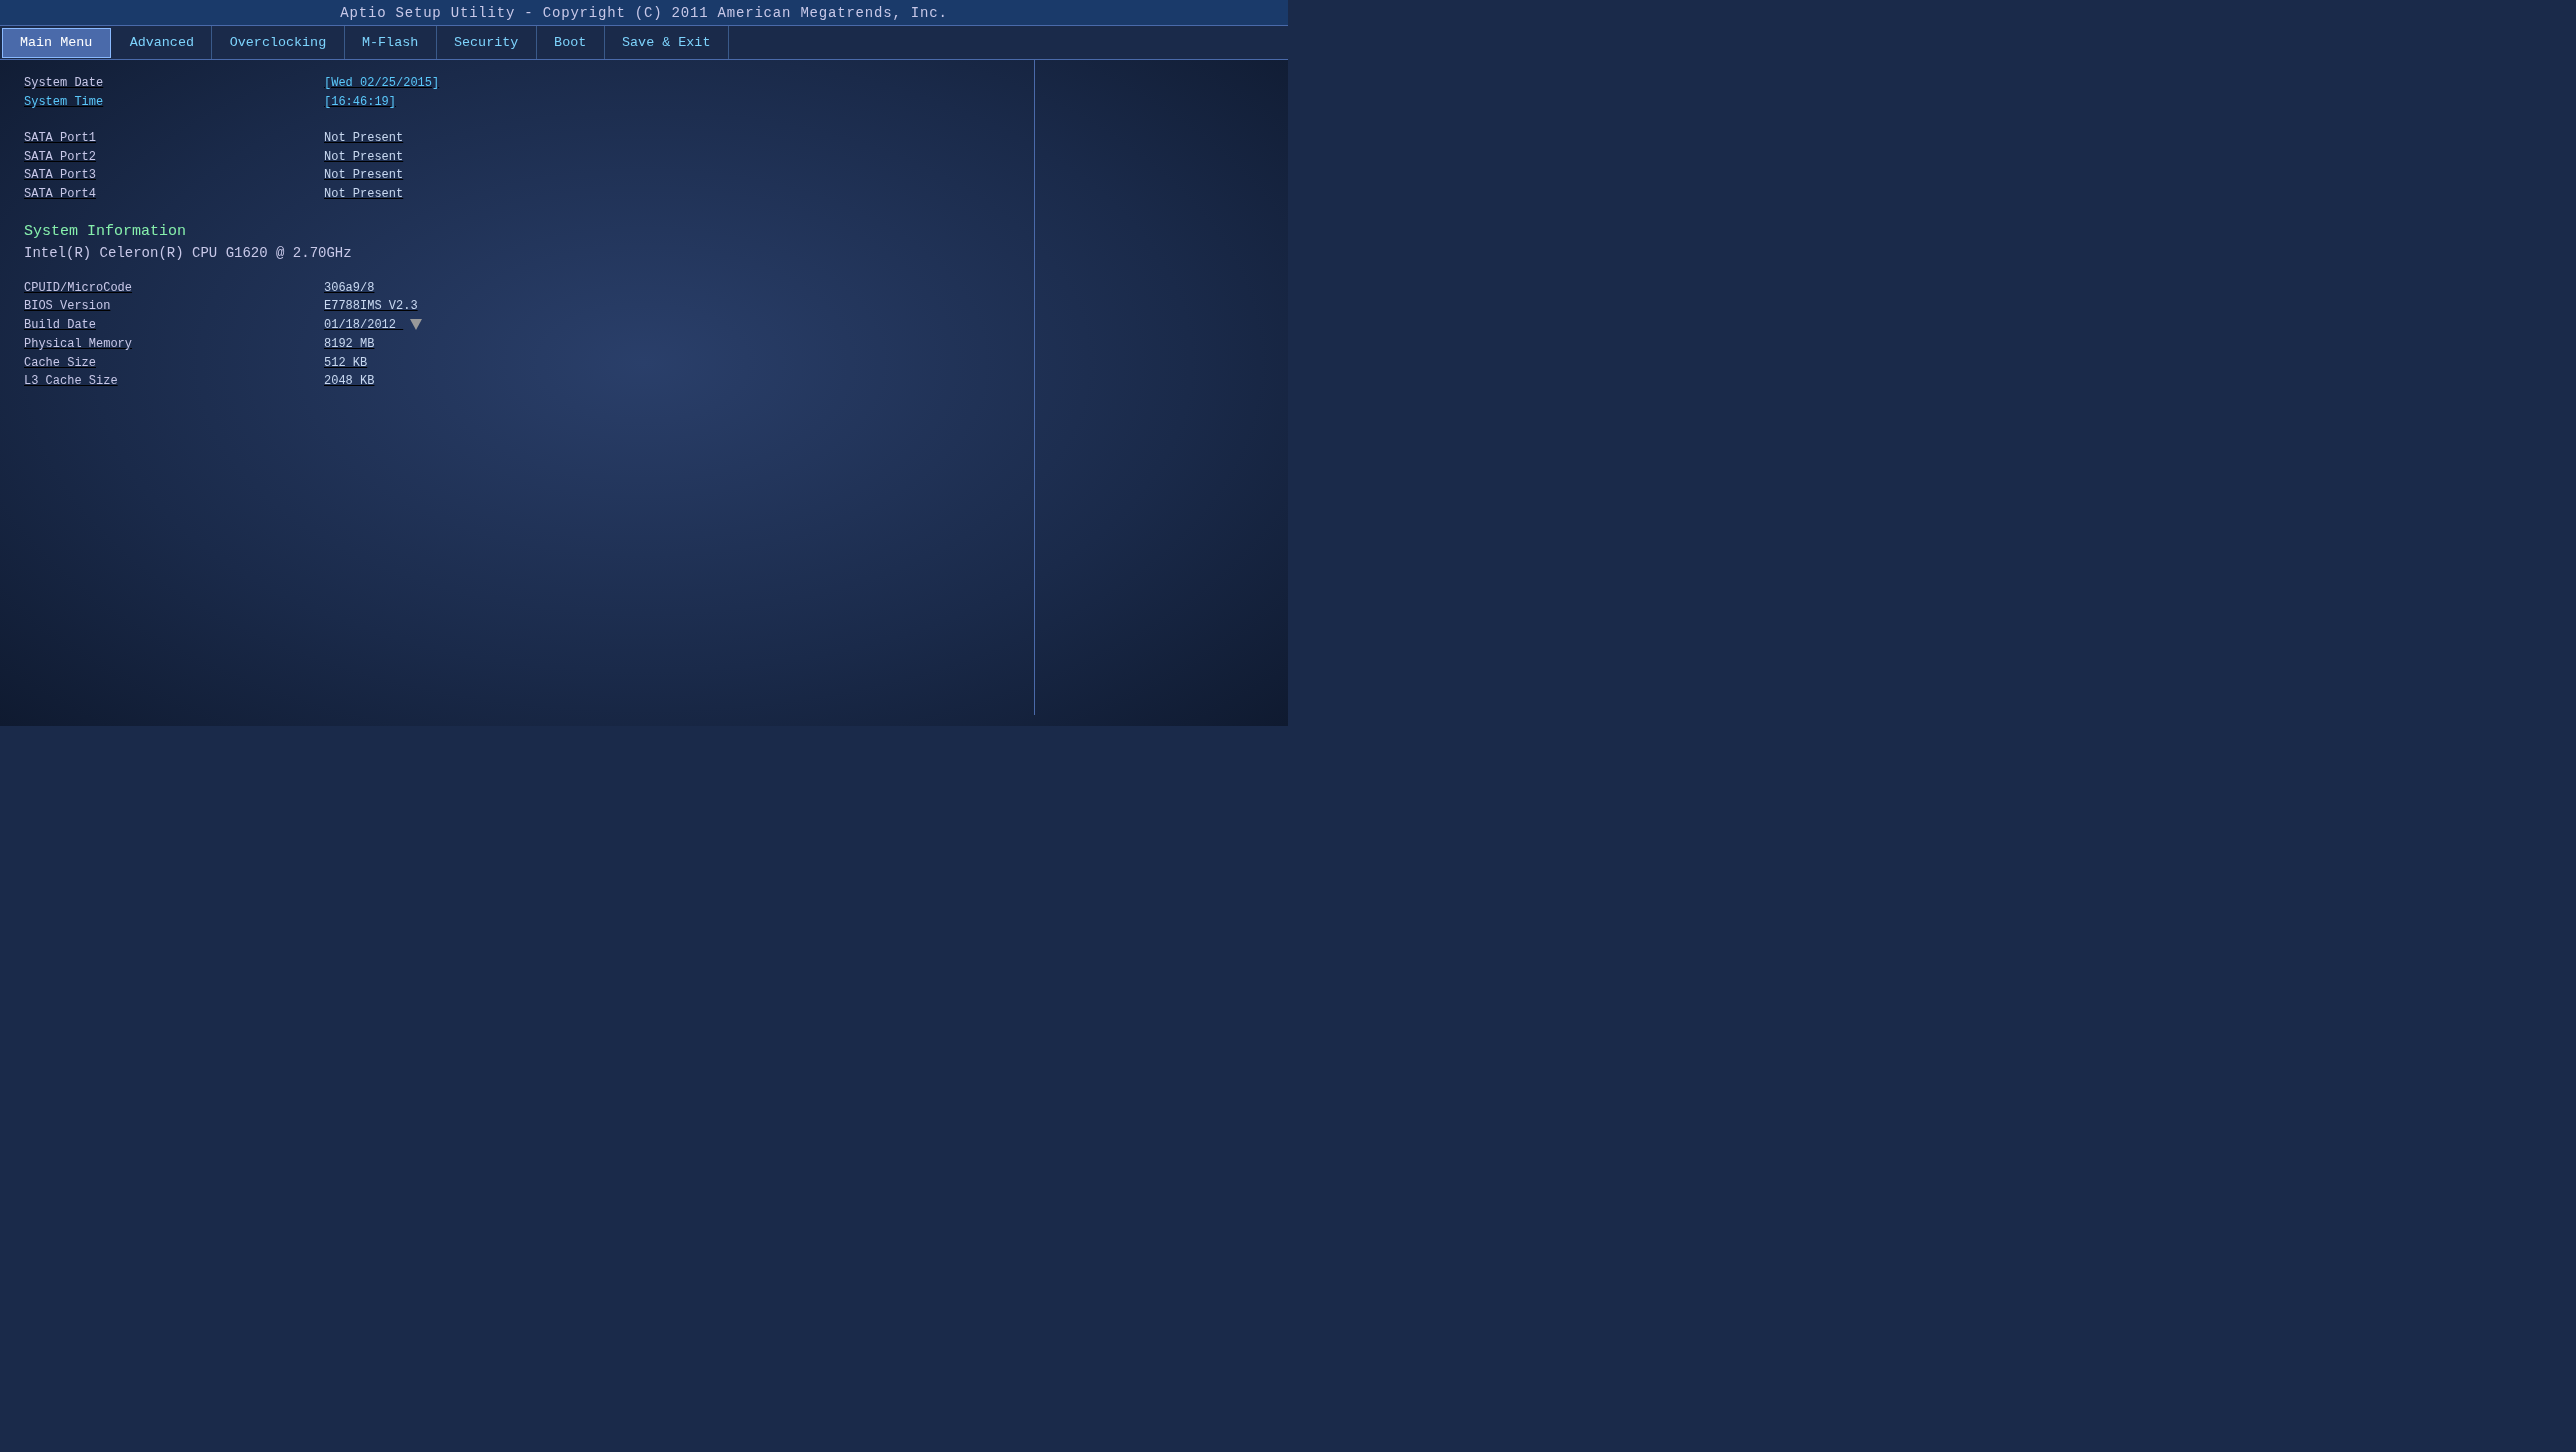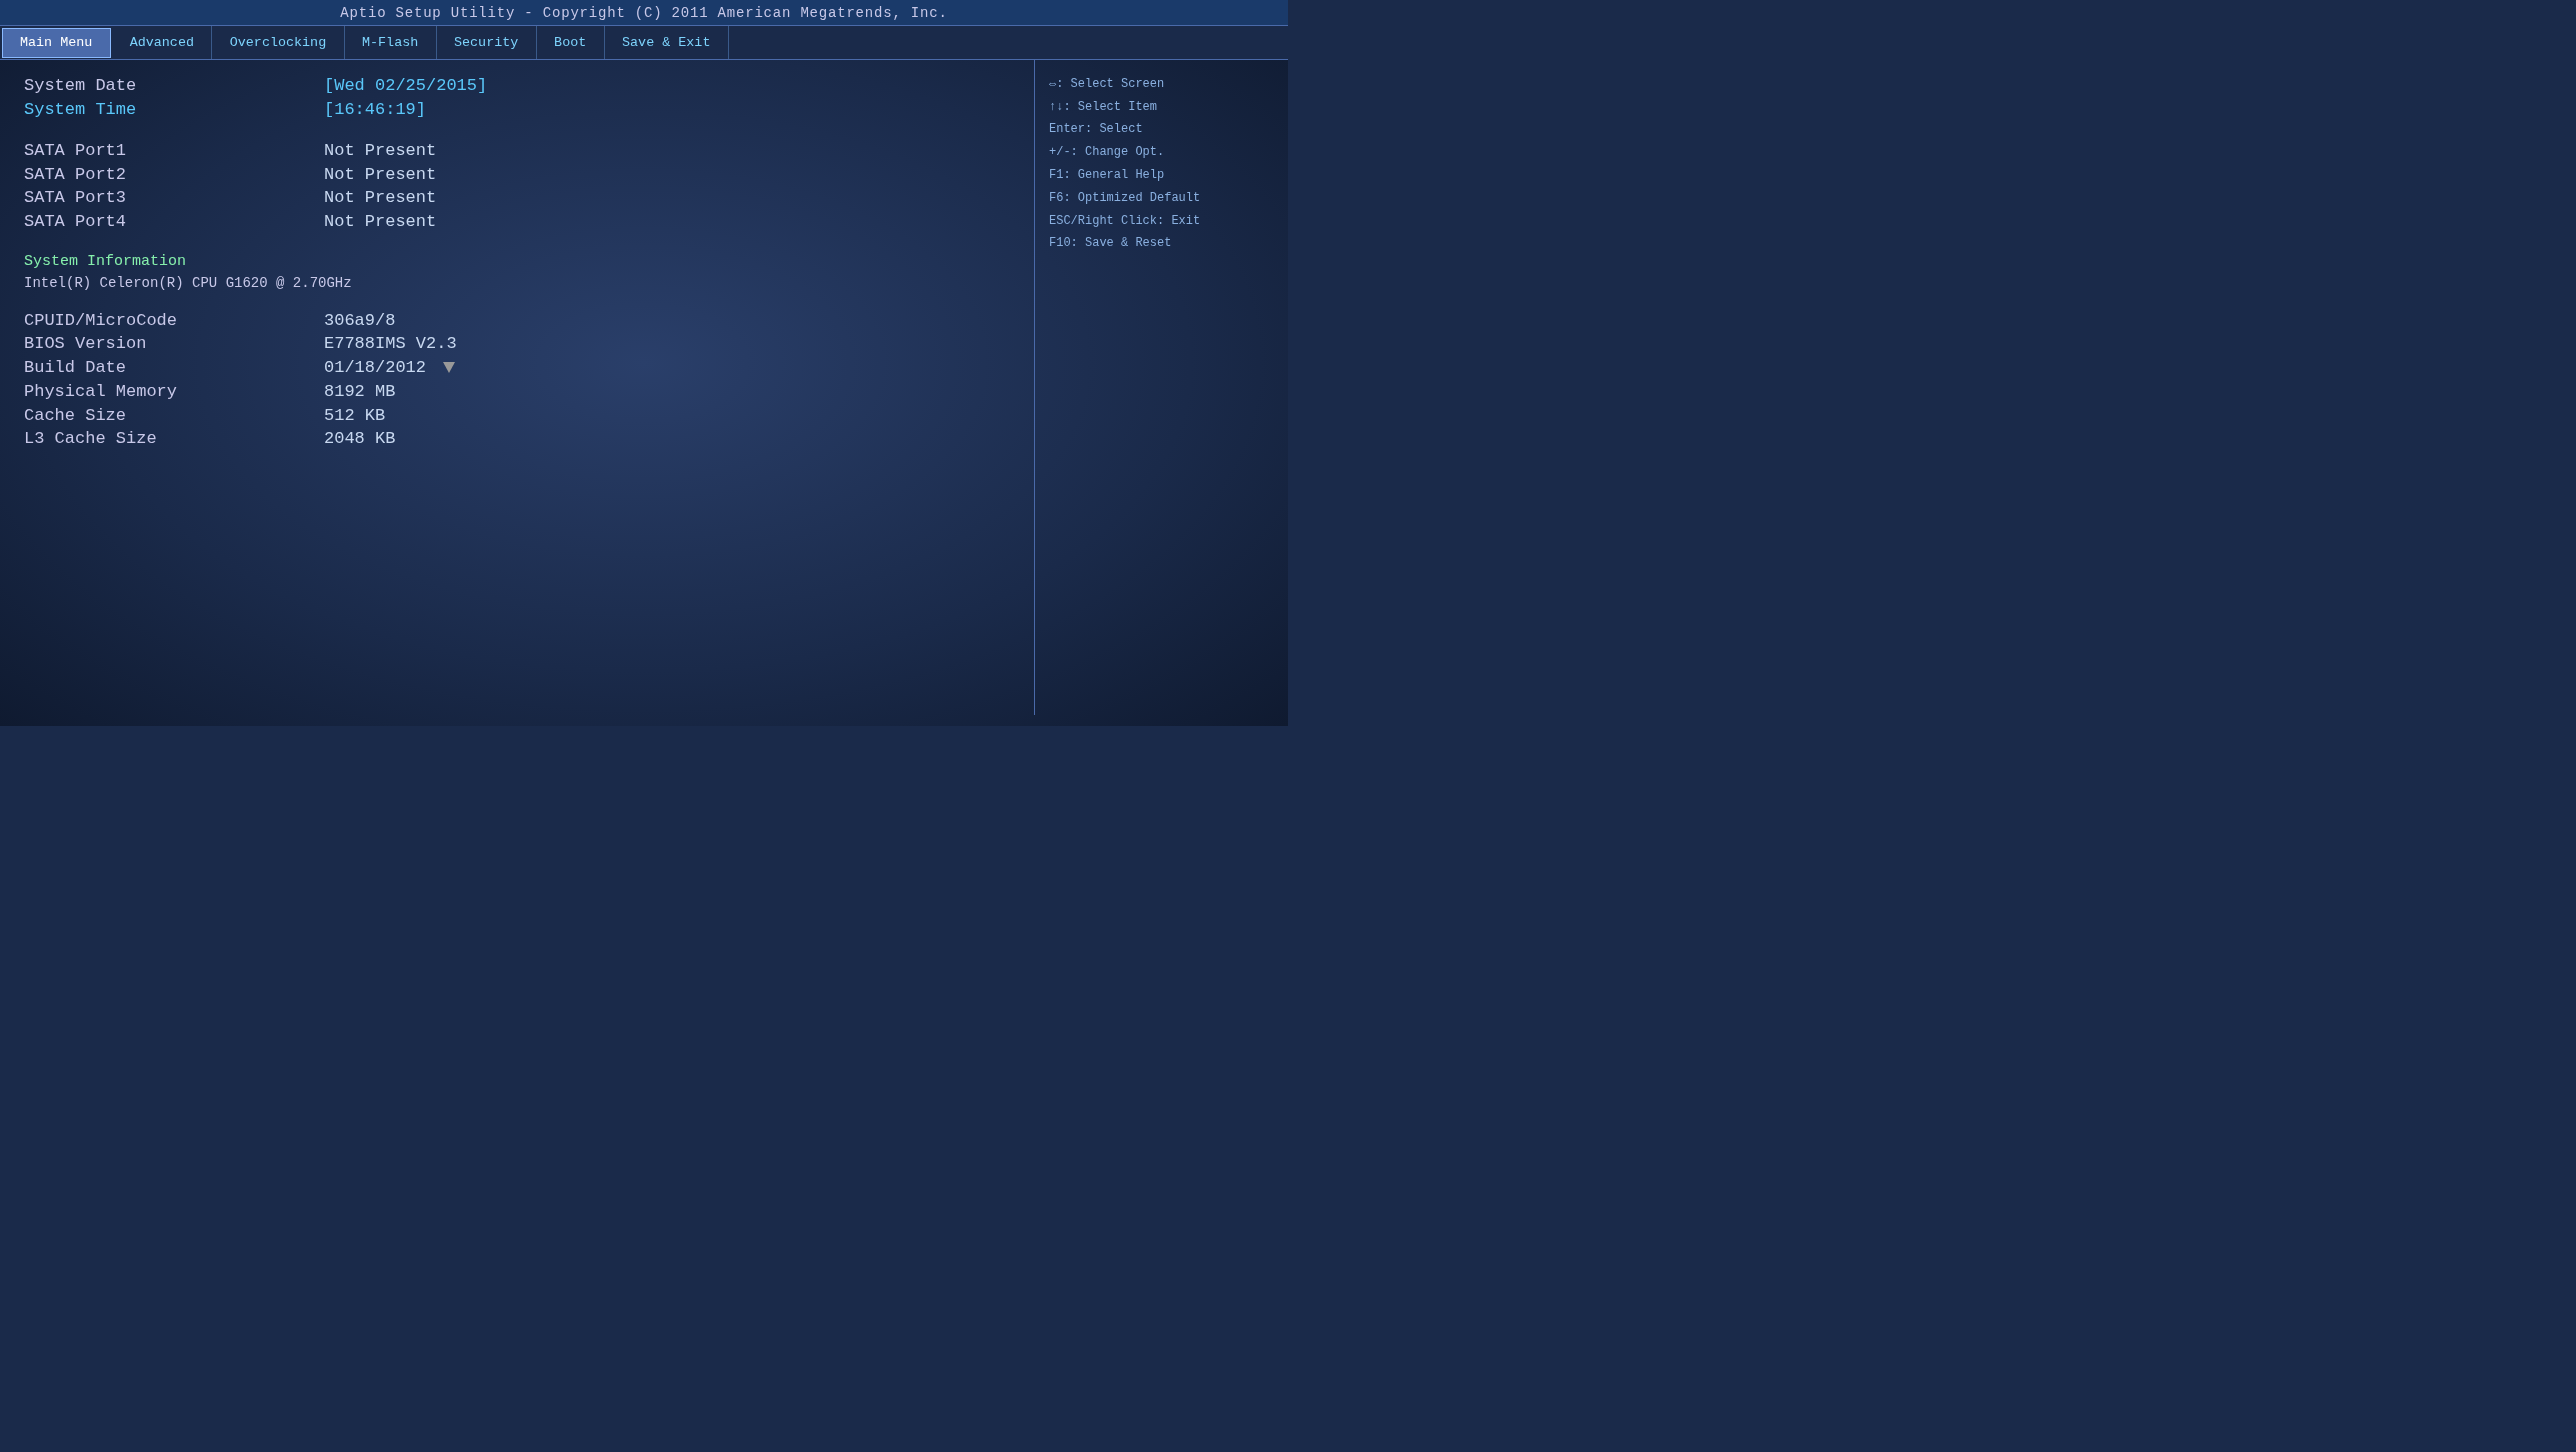--- a/index.html
+++ b/index.html
@@ -98,21 +98,22 @@
     .help-section-top {
       border-bottom: 1.6px solid #4a6aaa;
       padding-bottom: 16px;
       margin-bottom: 12.6px;
     }
 
     
     .info-row {
       display: flex;
       margin-bottom: 4.7px;
-      font-size: 17px;
+      font-size: 12px;
+      text-decoration: underline;
     }
 
     .info-label {
       color: #c8c8e8;
       min-width: 300px;
     }
 
     .info-label.highlight {
       color: #5ac8fa;
     }
@@ -229,26 +230,16 @@
       <span class="info-value white">512 KB</span>
     </div>
     <div class="info-row">
       <span class="info-label">L3 Cache Size</span>
       <span class="info-value white">2048 KB</span>
     </div>
 
   </div>
 
   <div class="right-panel">
-    <div class="right-help-text">
-      <div>⇔: Select Screen</div>
-      <div>↑↓: Select Item</div>
-      <div>Enter: Select</div>
-      <div>+/-: Change Opt.</div>
-      <div>F1: General Help</div>
-      <div>F6: Optimized Default</div>
-      <div>ESC/Right Click: Exit</div>
-      <div>F10: Save &amp; Reset</div>
-    </div>
   </div>
 
 </div>
 
 
 </body></html>

